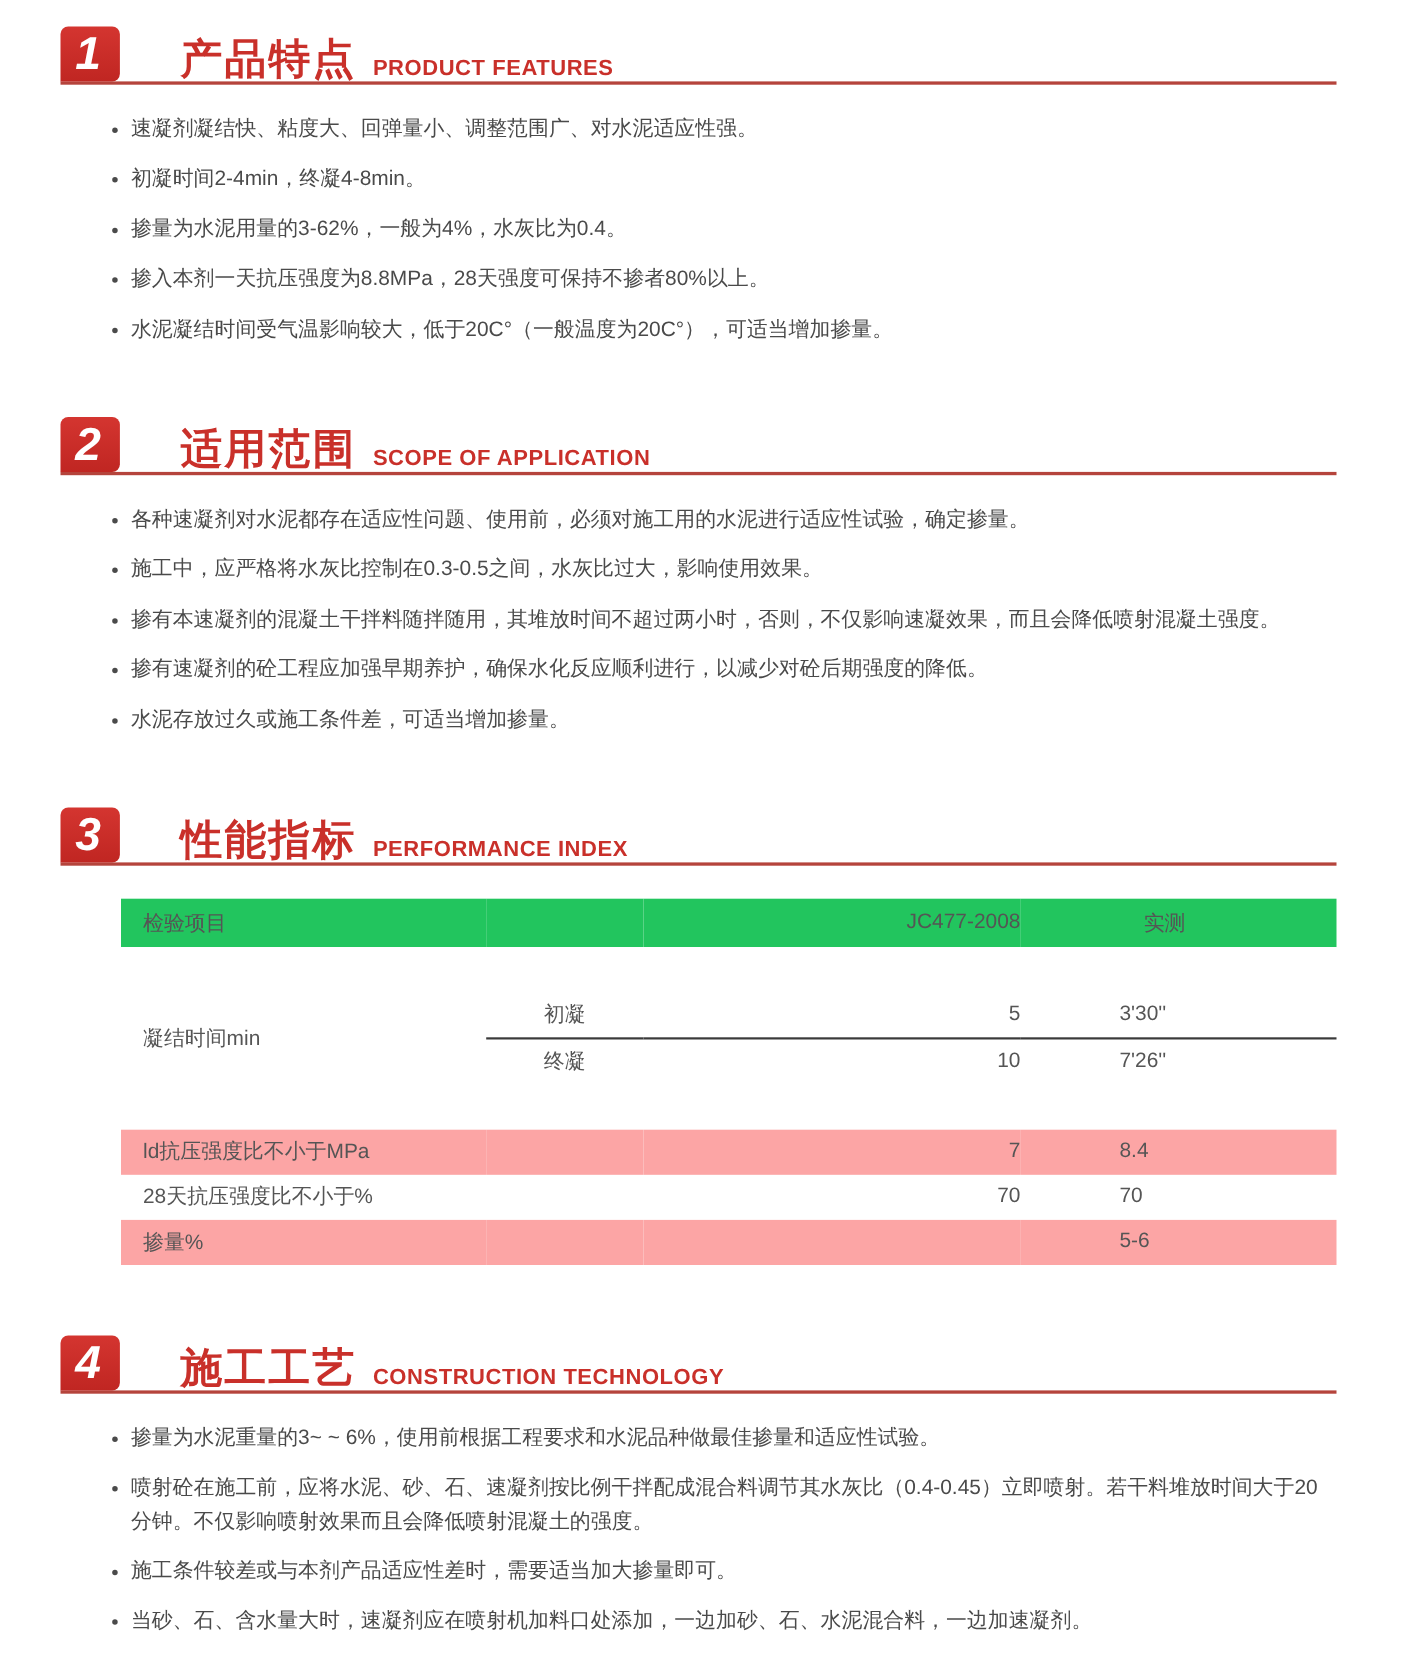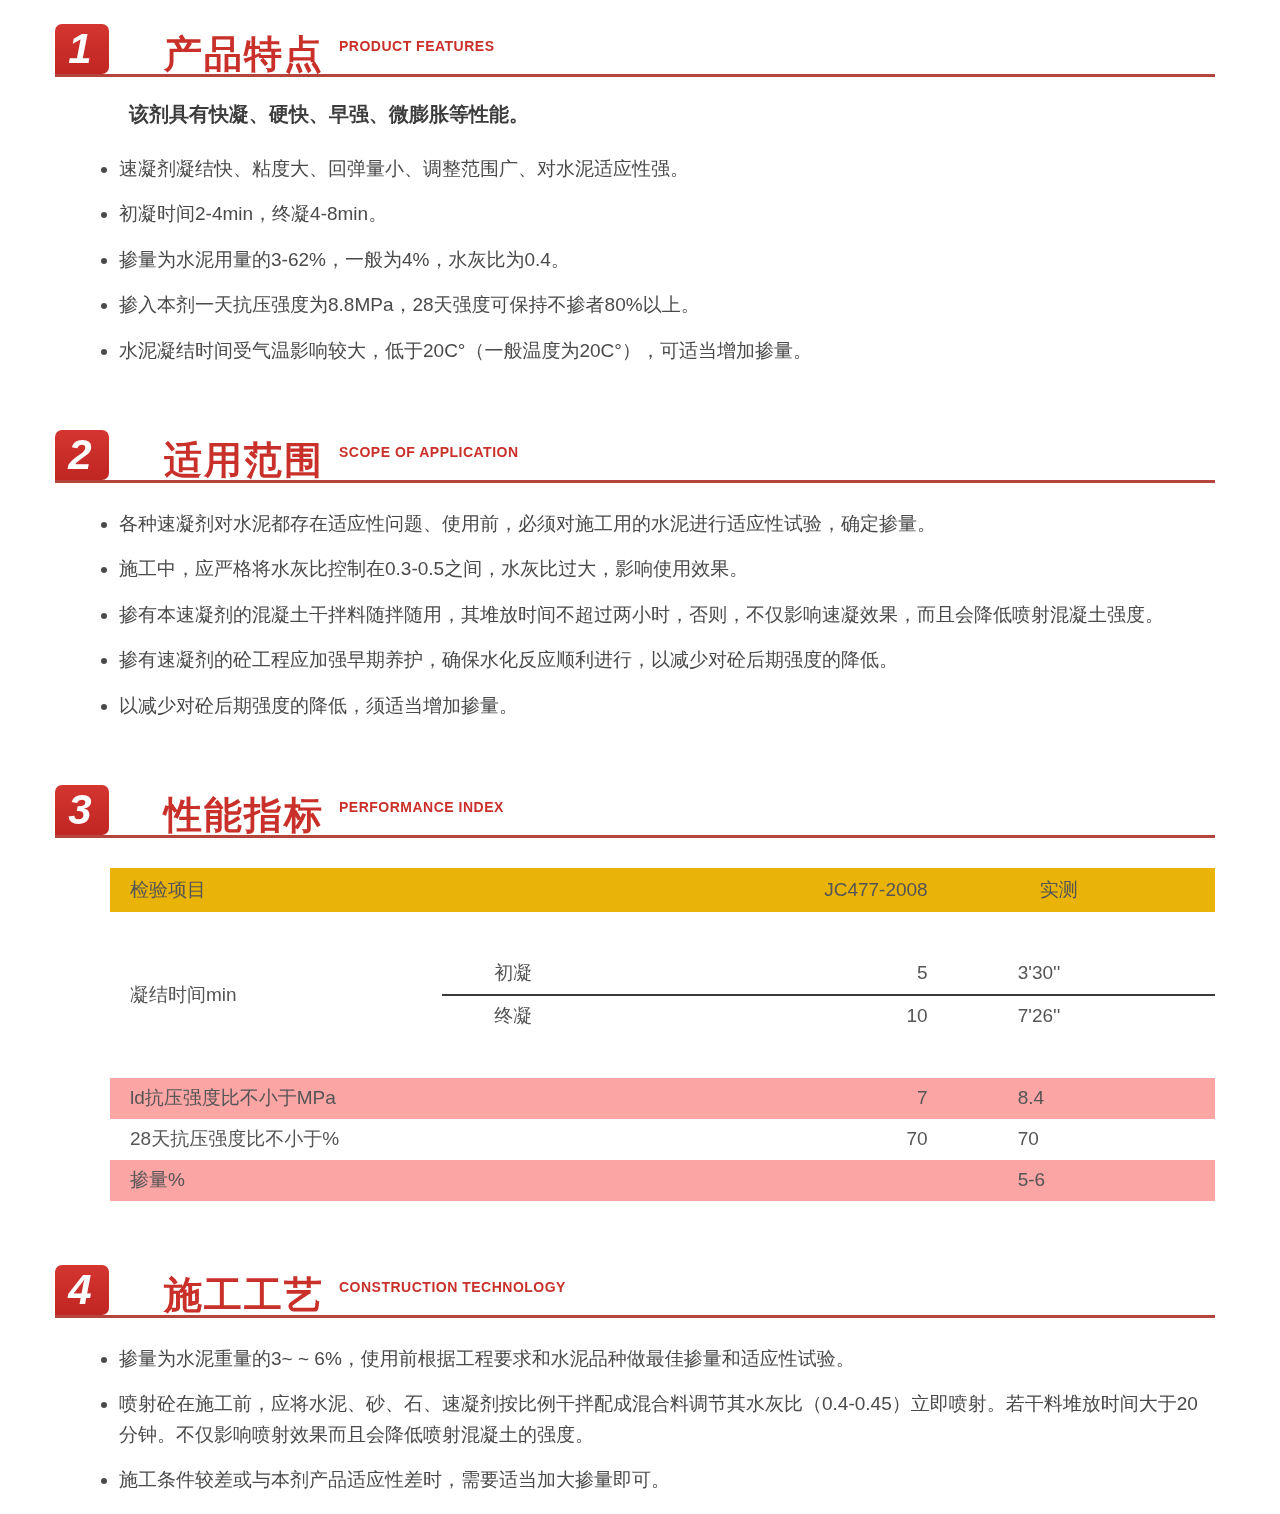--- a/index.html
+++ b/index.html
@@ -47,25 +47,25 @@
     font-size: 38px;
     font-weight: 800;
     color: #c9302a;
     line-height: 1;
     letter-spacing: 2px;
     padding-bottom: 1px;
     white-space: nowrap;
     margin-left: 40px;
   }
   .title-en {
-    font-size: 14px;
+    font-size: 20px;
     font-weight: 700;
     color: #c9302a;
     letter-spacing: 0.5px;
-    padding-bottom: 20px;
+    padding-bottom: 0;
     white-space: nowrap;
   }
 
   
   .intro {
     margin: 24px 0 0 74px;
     font-size: 20px;
     font-weight: 700;
     color: #3c3c3c;
   }
@@ -89,63 +89,62 @@
     font-size: 19px;
     color: #555555;
   }
   table.perf th, table.perf td {
     font-weight: normal;
     padding: 0;
     height: 41px;
     vertical-align: middle;
   }
   table.perf .row-gray { background: #fca5a5; }
-  table.perf .head-row { background: #eab308; }
+  table.perf .head-row { background: #22c55e; }
   table.perf .head-row th { height: 44px; }
   .c1 { text-align: left; padding-left: 20px !important; width: 30%; }
   .c2 { text-align: center; width: 13%; }
   .c3 { text-align: right; width: 31%; }
   .c4 { text-align: left; padding-left: 90px !important; width: 26%; }
   th.c4 { padding-left: 112px !important; }
   .gap-row td { height: 6px; background: #ffffff; }
   .mid-line { border-bottom: 2px solid #3a3a3a; }
 </style>
 </head>
 <body>
 
 <div class="page">
 
   <div class="section">
     <div class="sec-header">
       <div class="badge">1</div>
       <div class="title-cn">产品特点</div>
       <div class="title-en">PRODUCT FEATURES</div>
     </div>
-    <p class="intro">该剂具有快凝、硬快、早强、微膨胀等性能。</p>
     <ul class="bullets">
         <li>速凝剂凝结快、粘度大、回弹量小、调整范围广、对水泥适应性强。</li>
         <li>初凝时间2-4min，终凝4-8min。</li>
         <li>掺量为水泥用量的3-62%，一般为4%，水灰比为0.4。</li>
         <li>掺入本剂一天抗压强度为8.8MPa，28天强度可保持不掺者80%以上。</li>
         <li>水泥凝结时间受气温影响较大，低于20C°（一般温度为20C°），可适当增加掺量。</li>
       </ul>
   </div>
 
   <div class="section">
     <div class="sec-header">
       <div class="badge">2</div>
       <div class="title-cn">适用范围</div>
       <div class="title-en">SCOPE OF APPLICATION</div>
     </div>
     <ul class="bullets">
         <li>各种速凝剂对水泥都存在适应性问题、使用前，必须对施工用的水泥进行适应性试验，确定掺量。</li>
         <li>施工中，应严格将水灰比控制在0.3-0.5之间，水灰比过大，影响使用效果。</li>
         <li>掺有本速凝剂的混凝土干拌料随拌随用，其堆放时间不超过两小时，否则，不仅影响速凝效果，而且会降低喷射混凝土强度。</li>
         <li>掺有速凝剂的砼工程应加强早期养护，确保水化反应顺利进行，以减少对砼后期强度的降低。</li>
-        <li>以减少对砼后期强度的降低，须适当增加掺量。</li>
+        <li>水泥存放过久或施工条件差，可适当增加掺量。</li>
       </ul>
   </div>
 
   <div class="section">
     <div class="sec-header">
       <div class="badge">3</div>
       <div class="title-cn">性能指标</div>
       <div class="title-en">PERFORMANCE INDEX</div>
     </div>
     <table class="perf">

